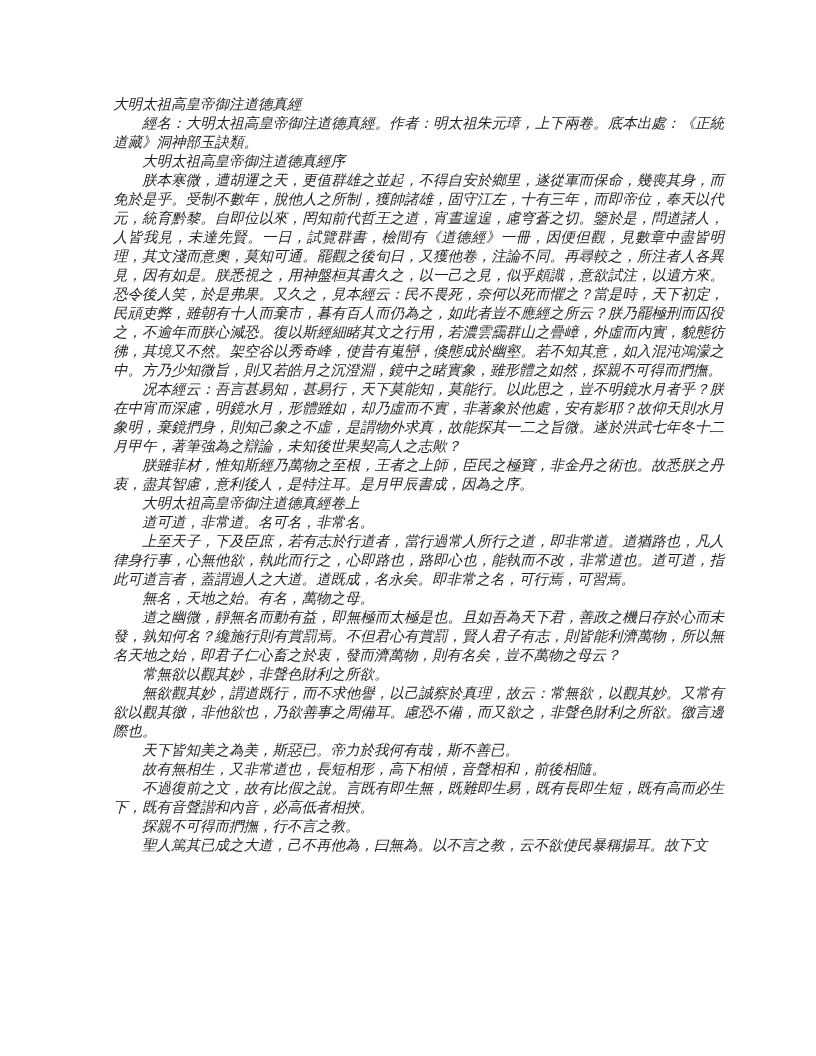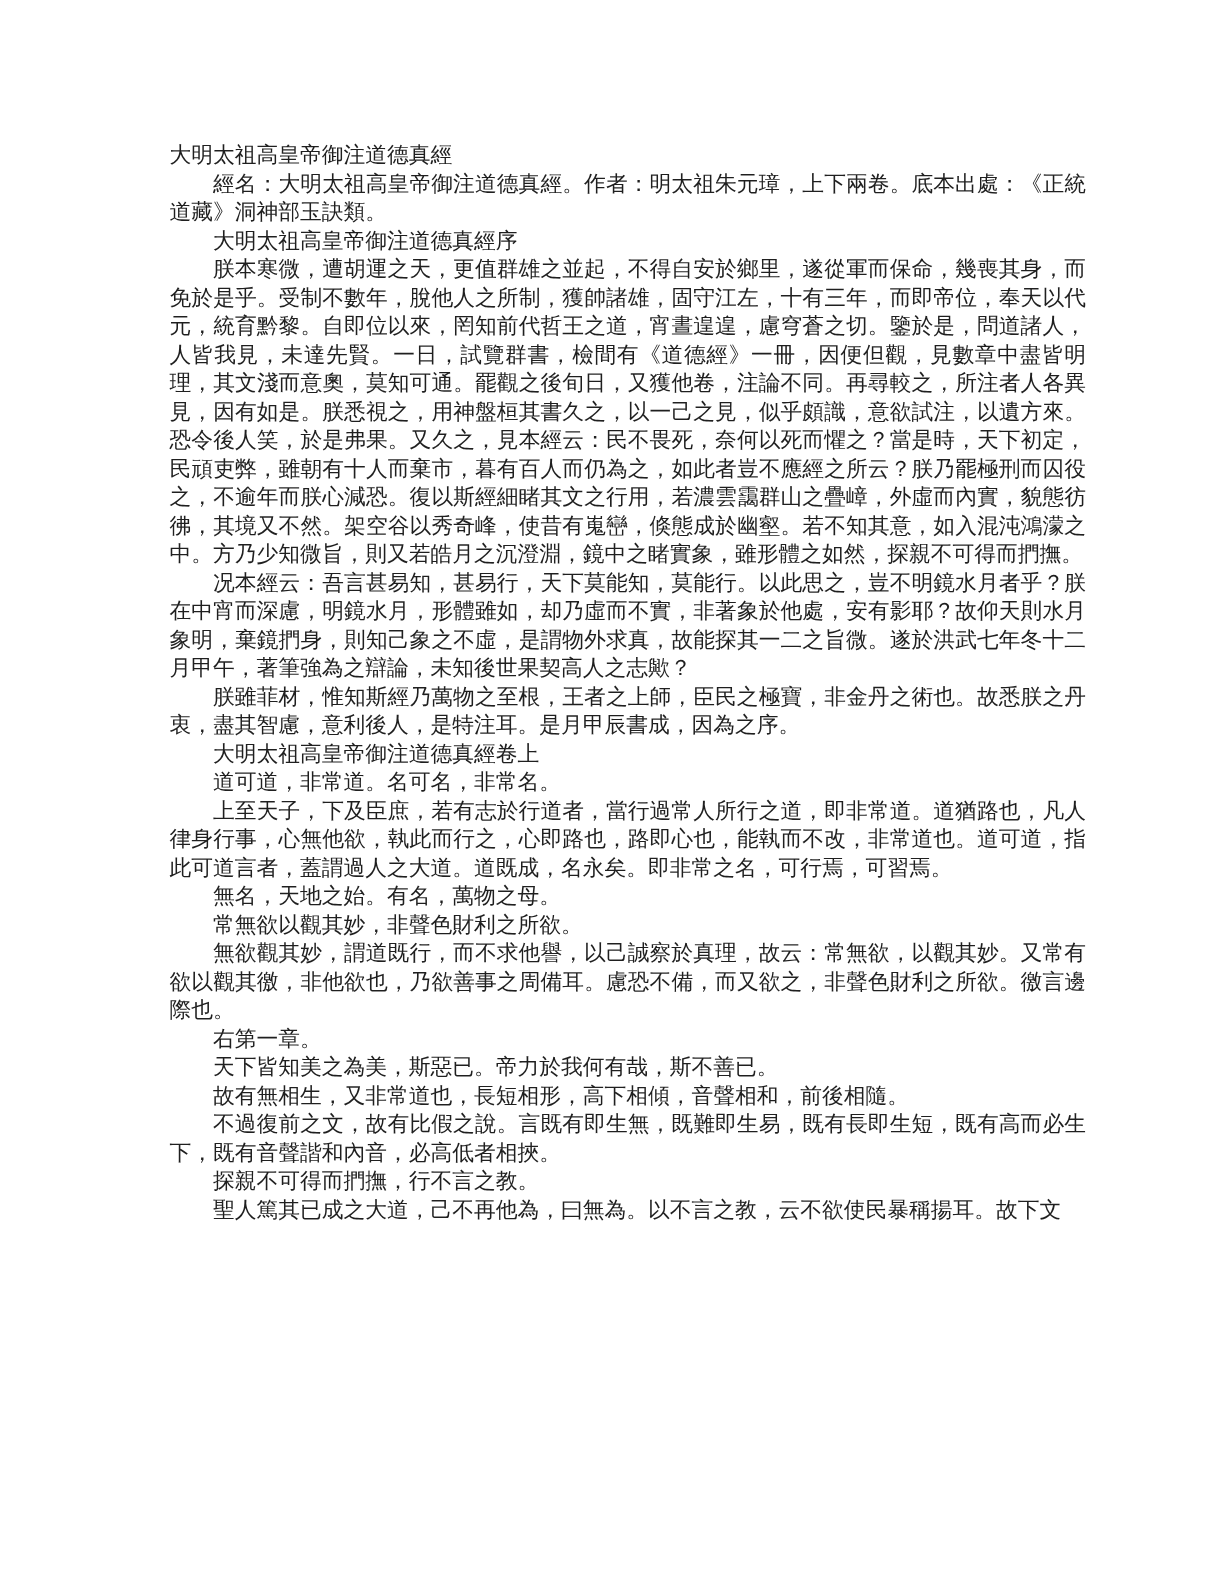--- a/index.html
+++ b/index.html
@@ -12,20 +12,21 @@
     height: 1056px;
     position: relative;
     font-family: "Liberation Serif", "DejaVu Serif", serif;
     overflow: hidden;
   }
   .page {
     position: absolute;
     left: 113px;
     top: 95px;
     width: 611px;
+    font-style: italic;
   }
   .para {
     margin: 0;
     padding: 0;
     font-size: 14.5px;
     line-height: 19px;
     color: #1f1f1f;
     text-align: justify;
     text-justify: inter-ideograph;
     text-indent: 2em;
@@ -43,21 +44,21 @@
   <p class="para flush">大明太祖高皇帝御注道德真經</p>
   <p class="para">經名：大明太祖高皇帝御注道德真經。作者：明太祖朱元璋，上下兩卷。底本出處：《正統道藏》洞神部玉訣類。</p>
   <p class="para">大明太祖高皇帝御注道德真經序</p>
   <p class="para">朕本寒微，遭胡運之天，更值群雄之並起，不得自安於鄉里，遂從軍而保命，幾喪其身，而免於是乎。受制不數年，脫他人之所制，獲帥諸雄，固守江左，十有三年，而即帝位，奉天以代元，統育黔黎。自即位以來，罔知前代哲王之道，宵晝遑遑，慮穹蒼之切。鑒於是，問道諸人，人皆我見，未達先賢。一日，試覽群書，檢間有《道德經》一冊，因便但觀，見數章中盡皆明理，其文淺而意奧，莫知可通。罷觀之後旬日，又獲他卷，注論不同。再尋較之，所注者人各異見，因有如是。朕悉視之，用神盤桓其書久之，以一己之見，似乎頗識，意欲試注，以遺方來。恐令後人笑，於是弗果。又久之，見本經云：民不畏死，奈何以死而懼之？當是時，天下初定，民頑吏弊，雖朝有十人而棄市，暮有百人而仍為之，如此者豈不應經之所云？朕乃罷極刑而囚役之，不逾年而朕心減恐。復以斯經細睹其文之行用，若濃雲靄群山之疊嶂，外虛而內實，貌態彷彿，其境又不然。架空谷以秀奇峰，使昔有嵬巒，倏態成於幽壑。若不知其意，如入混沌鴻濛之中。方乃少知微旨，則又若皓月之沉澄淵，鏡中之睹實象，雖形體之如然，探親不可得而捫撫。</p>
   <p class="para">况本經云：吾言甚易知，甚易行，天下莫能知，莫能行。以此思之，豈不明鏡水月者乎？朕在中宵而深慮，明鏡水月，形體雖如，却乃虛而不實，非著象於他處，安有影耶？故仰天則水月象明，棄鏡捫身，則知己象之不虛，是謂物外求真，故能探其一二之旨微。遂於洪武七年冬十二月甲午，著筆強為之辯論，未知後世果契高人之志歟？</p>
   <p class="para">朕雖菲材，惟知斯經乃萬物之至根，王者之上師，臣民之極寶，非金丹之術也。故悉朕之丹衷，盡其智慮，意利後人，是特注耳。是月甲辰書成，因為之序。</p>
   <p class="para">大明太祖高皇帝御注道德真經卷上</p>
   <p class="para">道可道，非常道。名可名，非常名。</p>
   <p class="para">上至天子，下及臣庶，若有志於行道者，當行過常人所行之道，即非常道。道猶路也，凡人律身行事，心無他欲，執此而行之，心即路也，路即心也，能執而不改，非常道也。道可道，指此可道言者，蓋謂過人之大道。道既成，名永矣。即非常之名，可行焉，可習焉。</p>
   <p class="para">無名，天地之始。有名，萬物之母。</p>
+  <p class="para">道之幽微，靜無名而動有益，即無極而太極是也。且如吾為天下君，善政之機日存於心而未發，孰知何名？纔施行則有賞罰焉。不但君心有賞罰，賢人君子有志，則皆能利濟萬物，所以無名天地之始，即君子仁心畜之於衷，發而濟萬物，則有名矣，豈不萬物之母云？</p>
   <p class="para">常無欲以觀其妙，非聲色財利之所欲。</p>
   <p class="para">無欲觀其妙，謂道既行，而不求他譽，以己誠察於真理，故云：常無欲，以觀其妙。又常有欲以觀其徼，非他欲也，乃欲善事之周備耳。慮恐不備，而又欲之，非聲色財利之所欲。徼言邊際也。</p>
-  <p class="para">右第一章。</p>
   <p class="para">天下皆知美之為美，斯惡已。帝力於我何有哉，斯不善已。</p>
   <p class="para">故有無相生，又非常道也，長短相形，高下相傾，音聲相和，前後相隨。</p>
   <p class="para">不過復前之文，故有比假之說。言既有即生無，既難即生易，既有長即生短，既有高而必生下，既有音聲諧和內音，必高低者相挾。</p>
   <p class="para">探親不可得而捫撫，行不言之教。</p>
   <p class="para">聖人篤其已成之大道，己不再他為，曰無為。以不言之教，云不欲使民暴稱揚耳。故下文</p>
 </div>
 
 </body></html>

